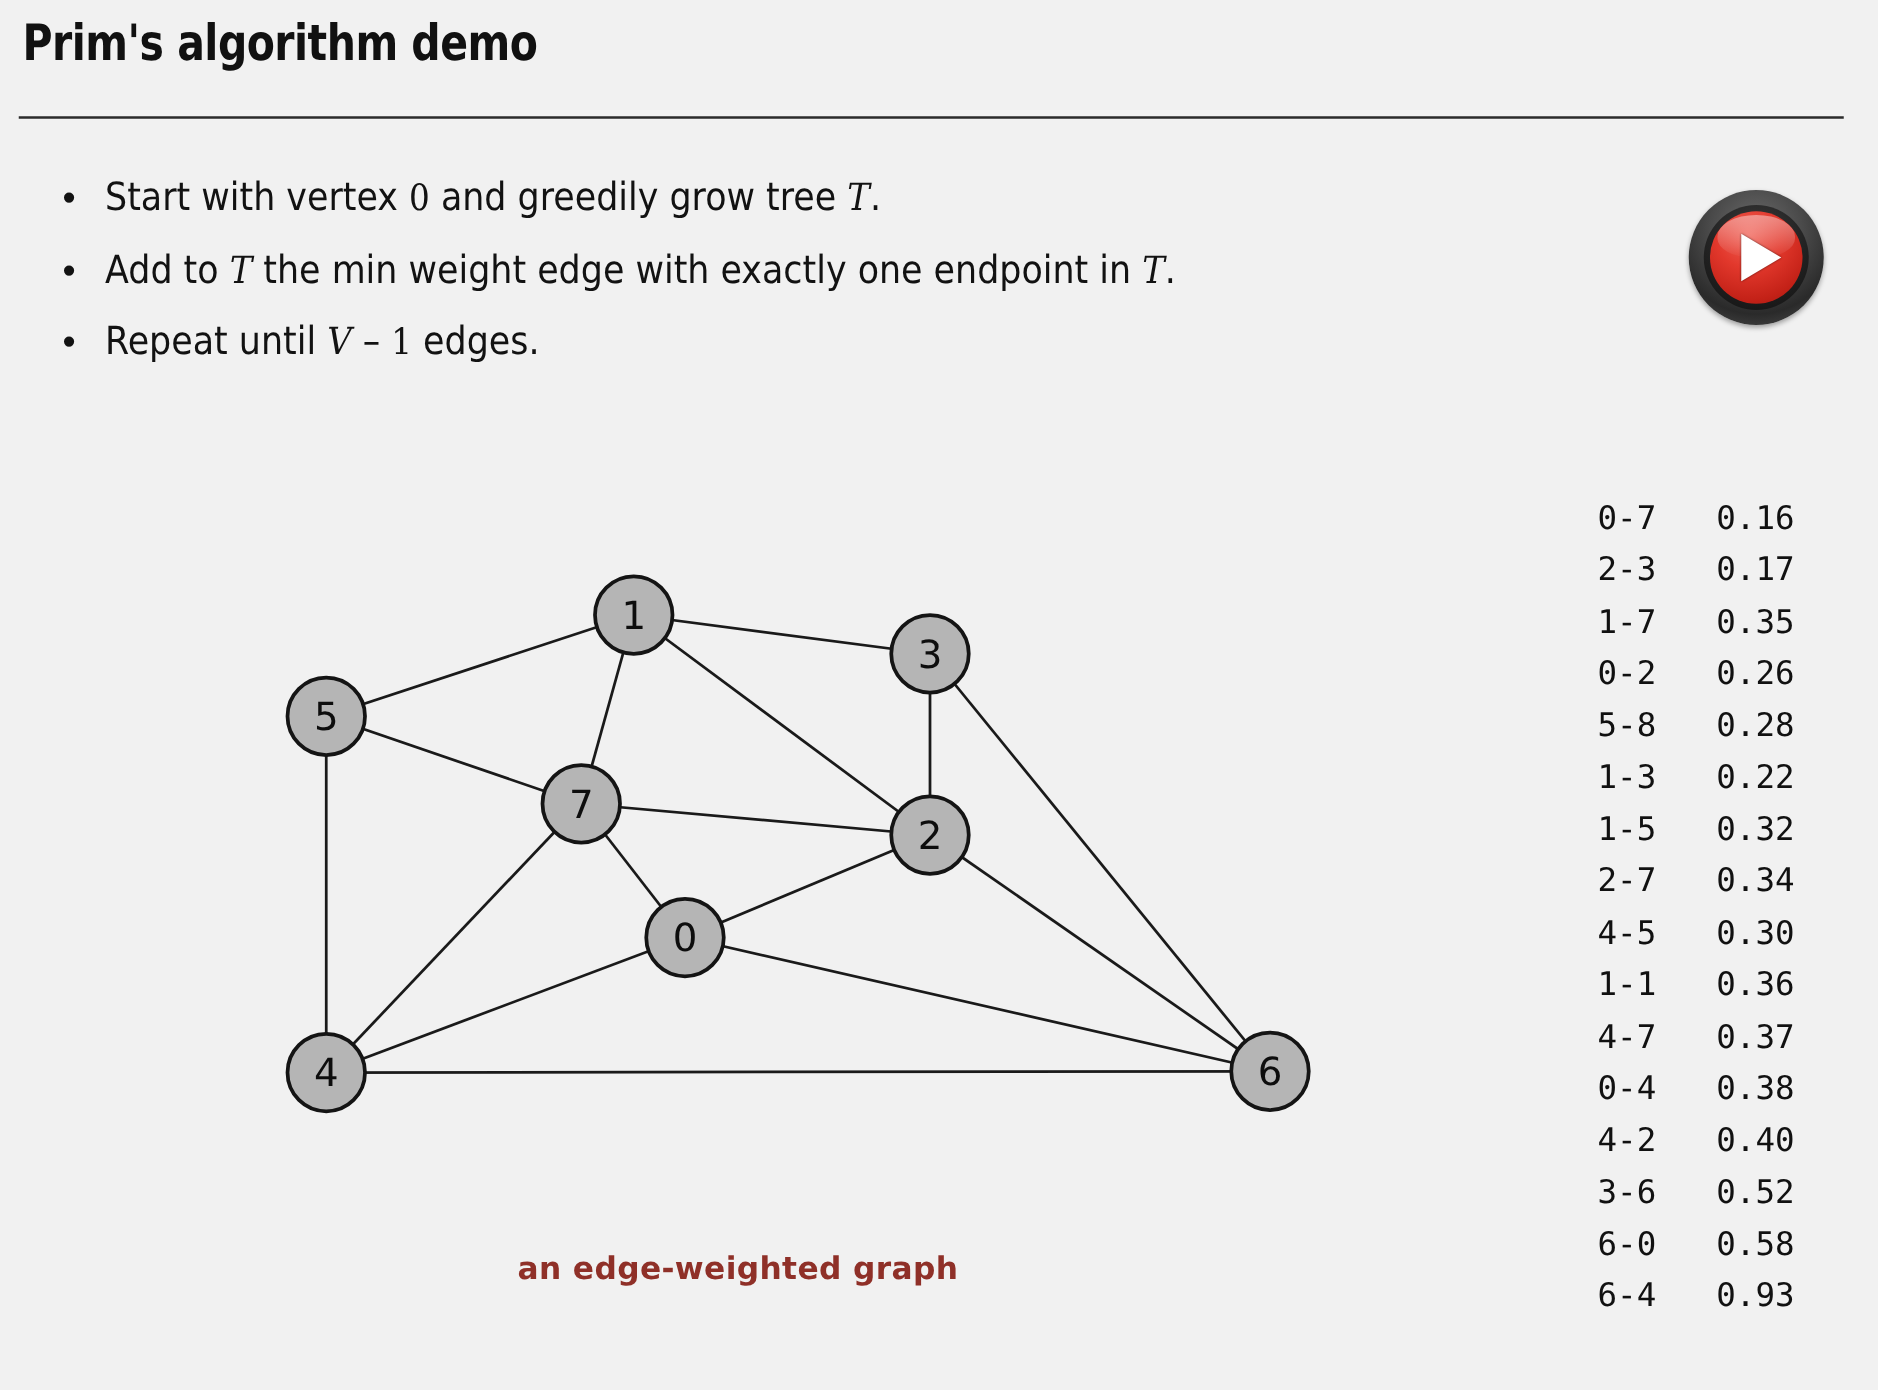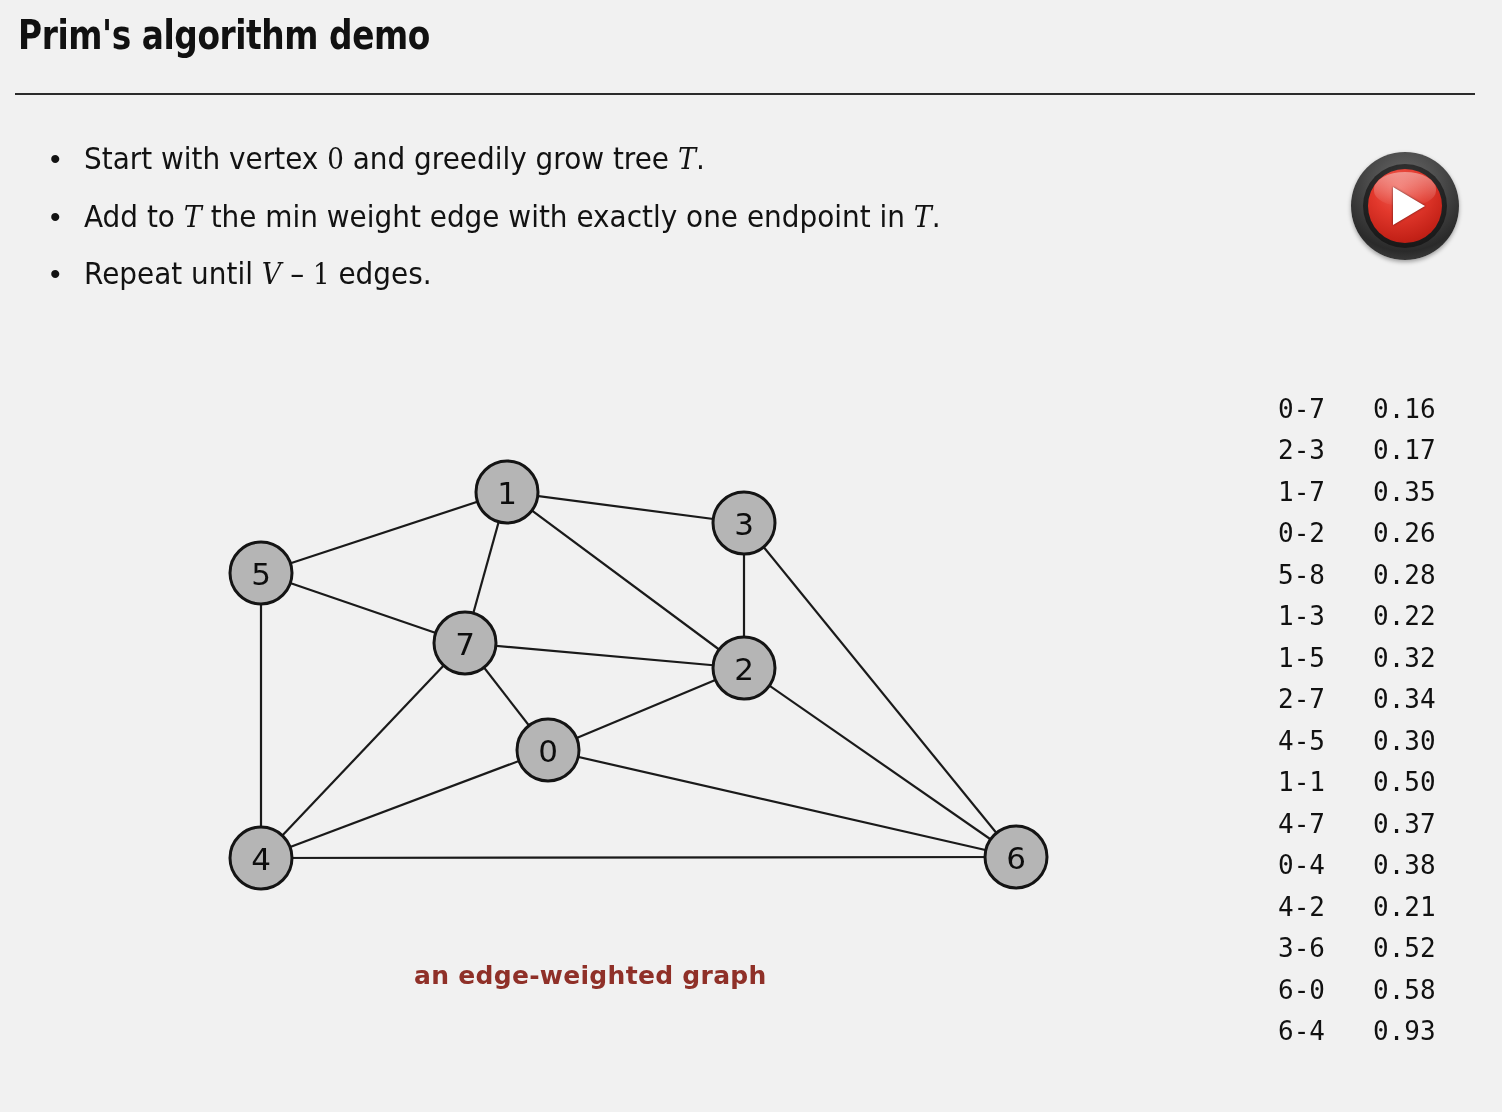--- a/index.html
+++ b/index.html
@@ -155,42 +155,42 @@
   .node-label {
     font-family: "DejaVu Sans", sans-serif;
     font-size: 31px;
     fill: #0d0d0d;
     text-anchor: middle;
     dominant-baseline: central;
   }
   #graph-caption {
     position: absolute;
     left: 414px;
-    top: 961px;
+    top: 1000px;
     font-family: "DejaVu Sans", sans-serif;
     font-size: 25px;
     font-weight: bold;
     color: #8f3028;
     letter-spacing: 0.3px;
     white-space: nowrap;
   }
 
   
   #edge-list {
     position: absolute;
     left: 1278px;
     top: 388px;
     font-family: "DejaVu Sans Mono", monospace;
     font-size: 26px;
     color: #111;
   }
   .edge-row {
     display: flex;
     height: 41.5px;
-    align-items: center;
+    align-items: flex-end;
     white-space: pre;
   }
   .edge-pair { width: 95px; }
   .edge-weight { }
 </style>
 </head>
 <body>
 
 <div id="slide-title">Prim's algorithm demo</div>
 <div id="title-rule"></div>
@@ -280,20 +280,20 @@
 <div id="edge-list">
     <div class="edge-row"><span class="edge-pair">0-7</span><span class="edge-weight">0.16</span></div>
     <div class="edge-row"><span class="edge-pair">2-3</span><span class="edge-weight">0.17</span></div>
     <div class="edge-row"><span class="edge-pair">1-7</span><span class="edge-weight">0.35</span></div>
     <div class="edge-row"><span class="edge-pair">0-2</span><span class="edge-weight">0.26</span></div>
     <div class="edge-row"><span class="edge-pair">5-8</span><span class="edge-weight">0.28</span></div>
     <div class="edge-row"><span class="edge-pair">1-3</span><span class="edge-weight">0.22</span></div>
     <div class="edge-row"><span class="edge-pair">1-5</span><span class="edge-weight">0.32</span></div>
     <div class="edge-row"><span class="edge-pair">2-7</span><span class="edge-weight">0.34</span></div>
     <div class="edge-row"><span class="edge-pair">4-5</span><span class="edge-weight">0.30</span></div>
-    <div class="edge-row"><span class="edge-pair">1-1</span><span class="edge-weight">0.50</span></div>
+    <div class="edge-row"><span class="edge-pair">1-1</span><span class="edge-weight">0.36</span></div>
     <div class="edge-row"><span class="edge-pair">4-7</span><span class="edge-weight">0.37</span></div>
     <div class="edge-row"><span class="edge-pair">0-4</span><span class="edge-weight">0.38</span></div>
-    <div class="edge-row"><span class="edge-pair">4-2</span><span class="edge-weight">0.21</span></div>
+    <div class="edge-row"><span class="edge-pair">4-2</span><span class="edge-weight">0.40</span></div>
     <div class="edge-row"><span class="edge-pair">3-6</span><span class="edge-weight">0.52</span></div>
     <div class="edge-row"><span class="edge-pair">6-0</span><span class="edge-weight">0.58</span></div>
     <div class="edge-row"><span class="edge-pair">6-4</span><span class="edge-weight">0.93</span></div>
   </div>
 
 </body></html>

